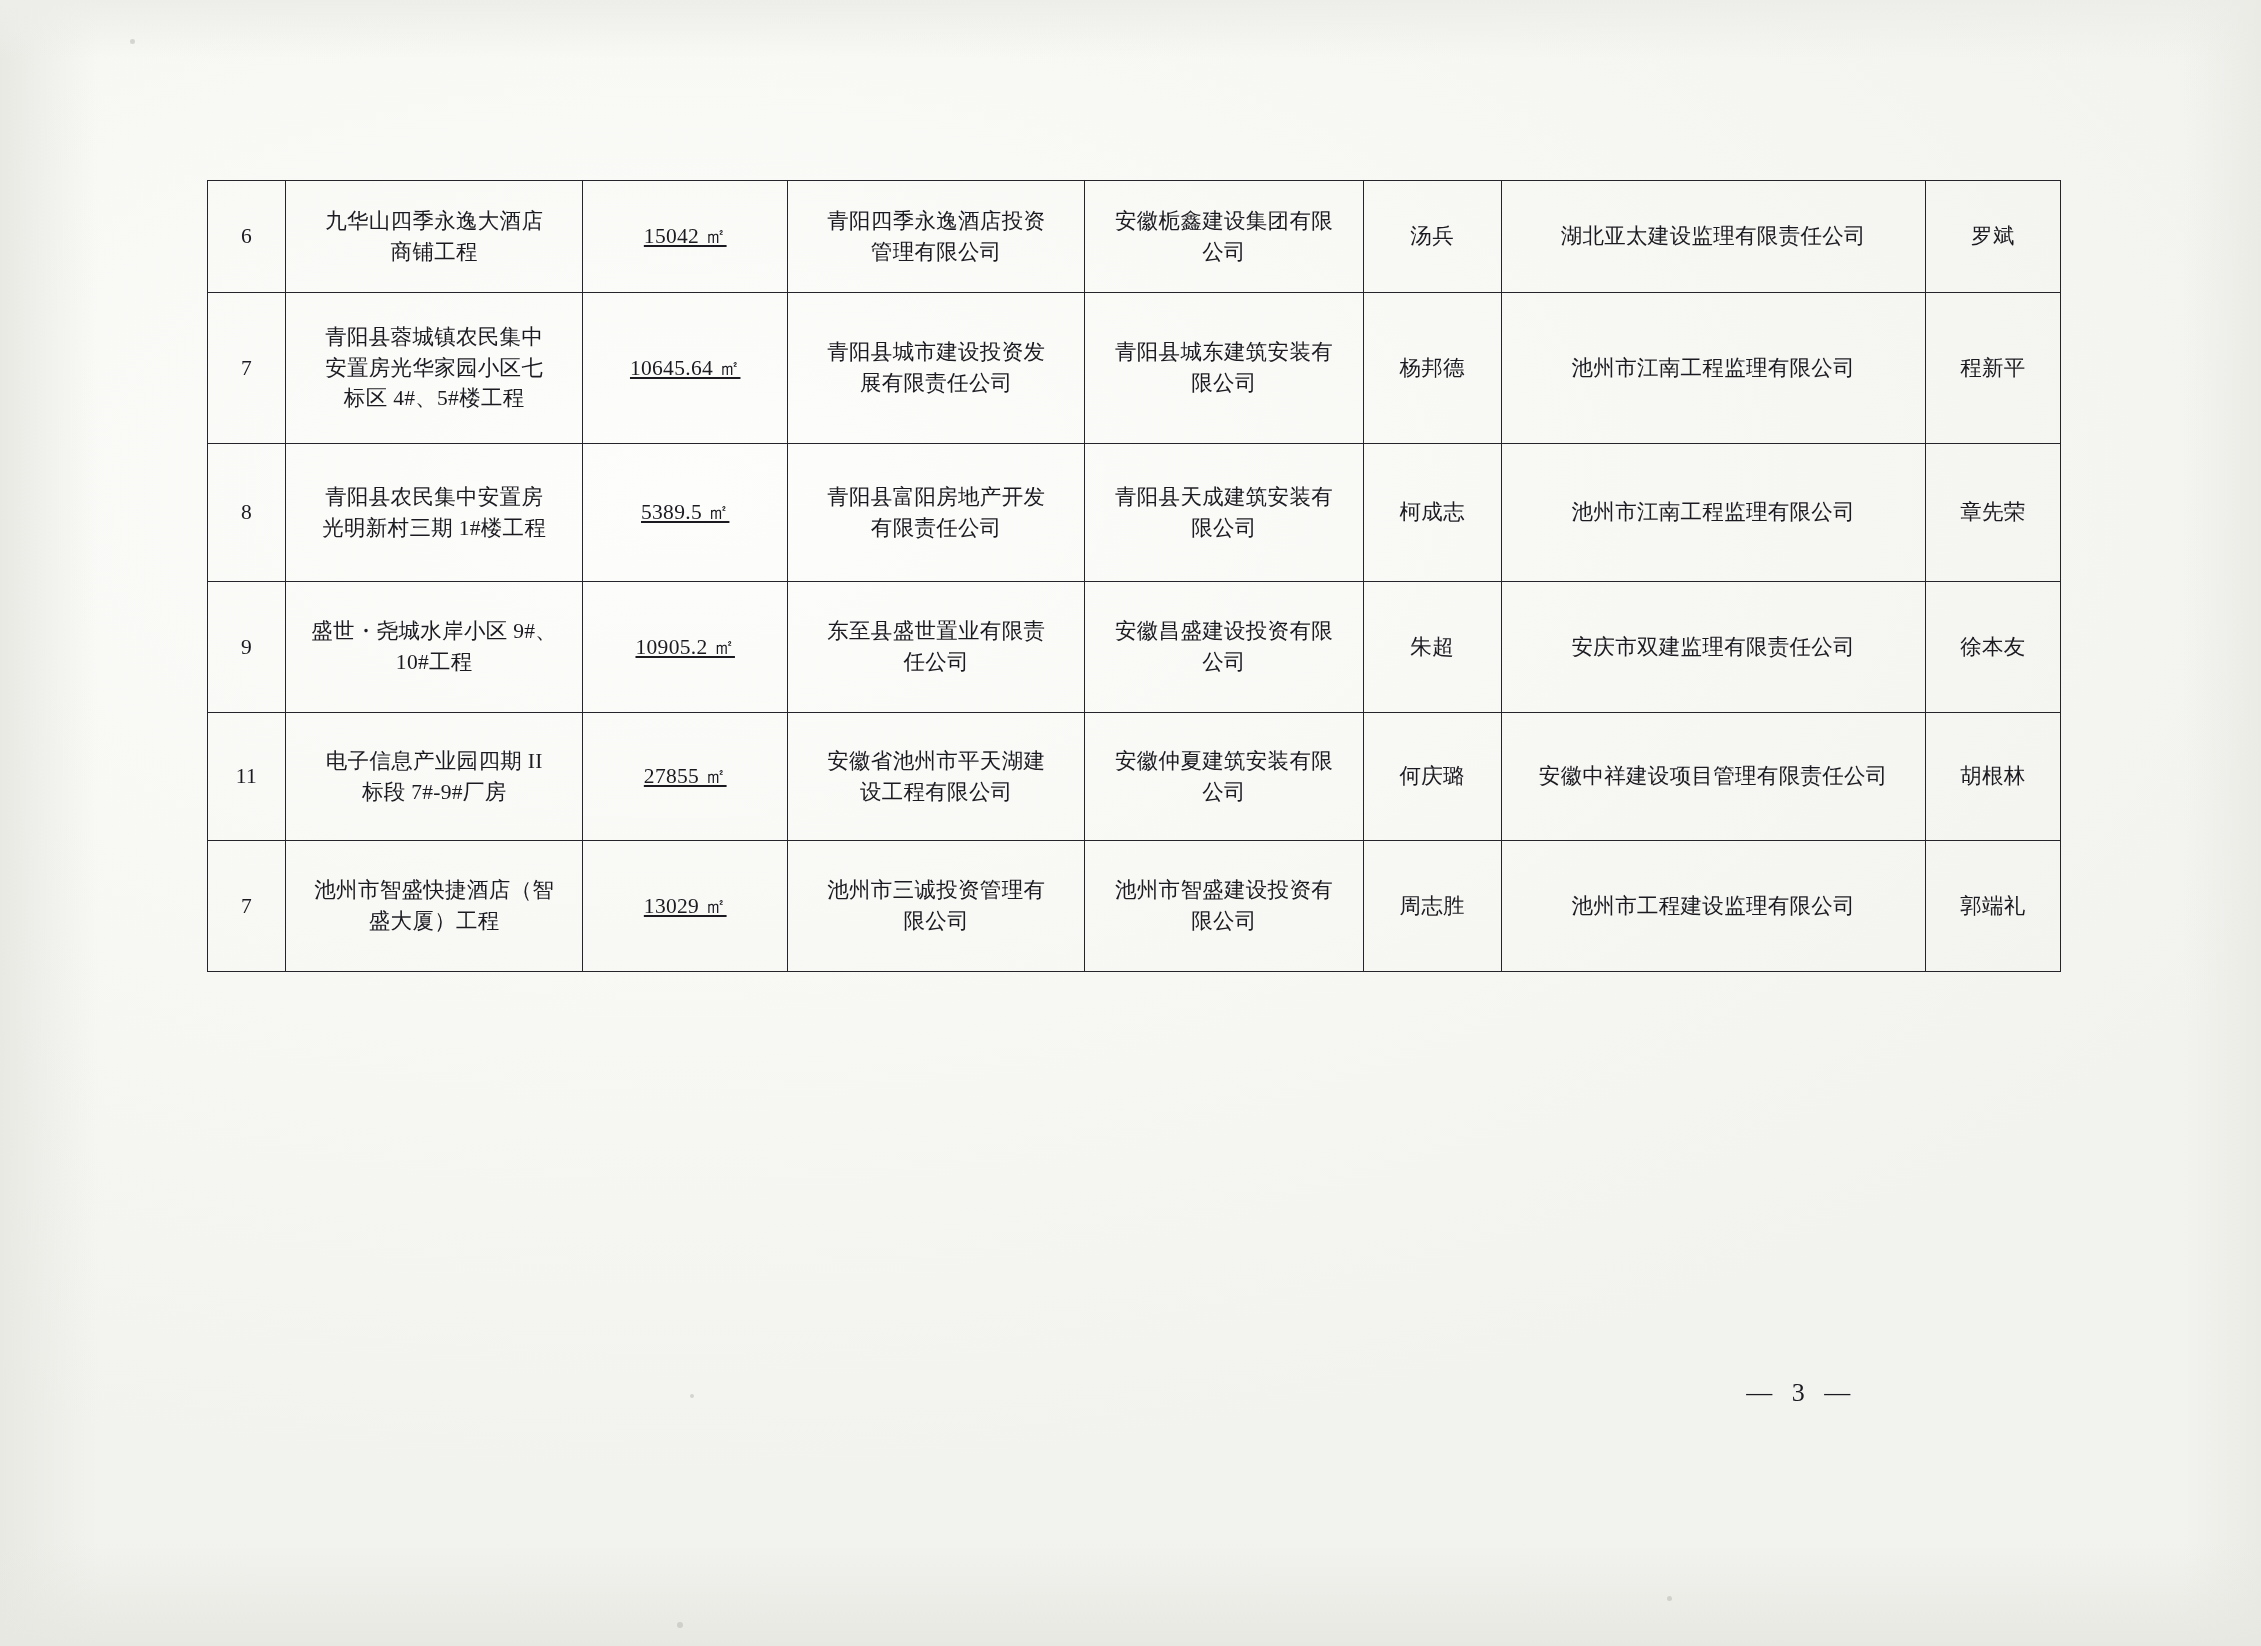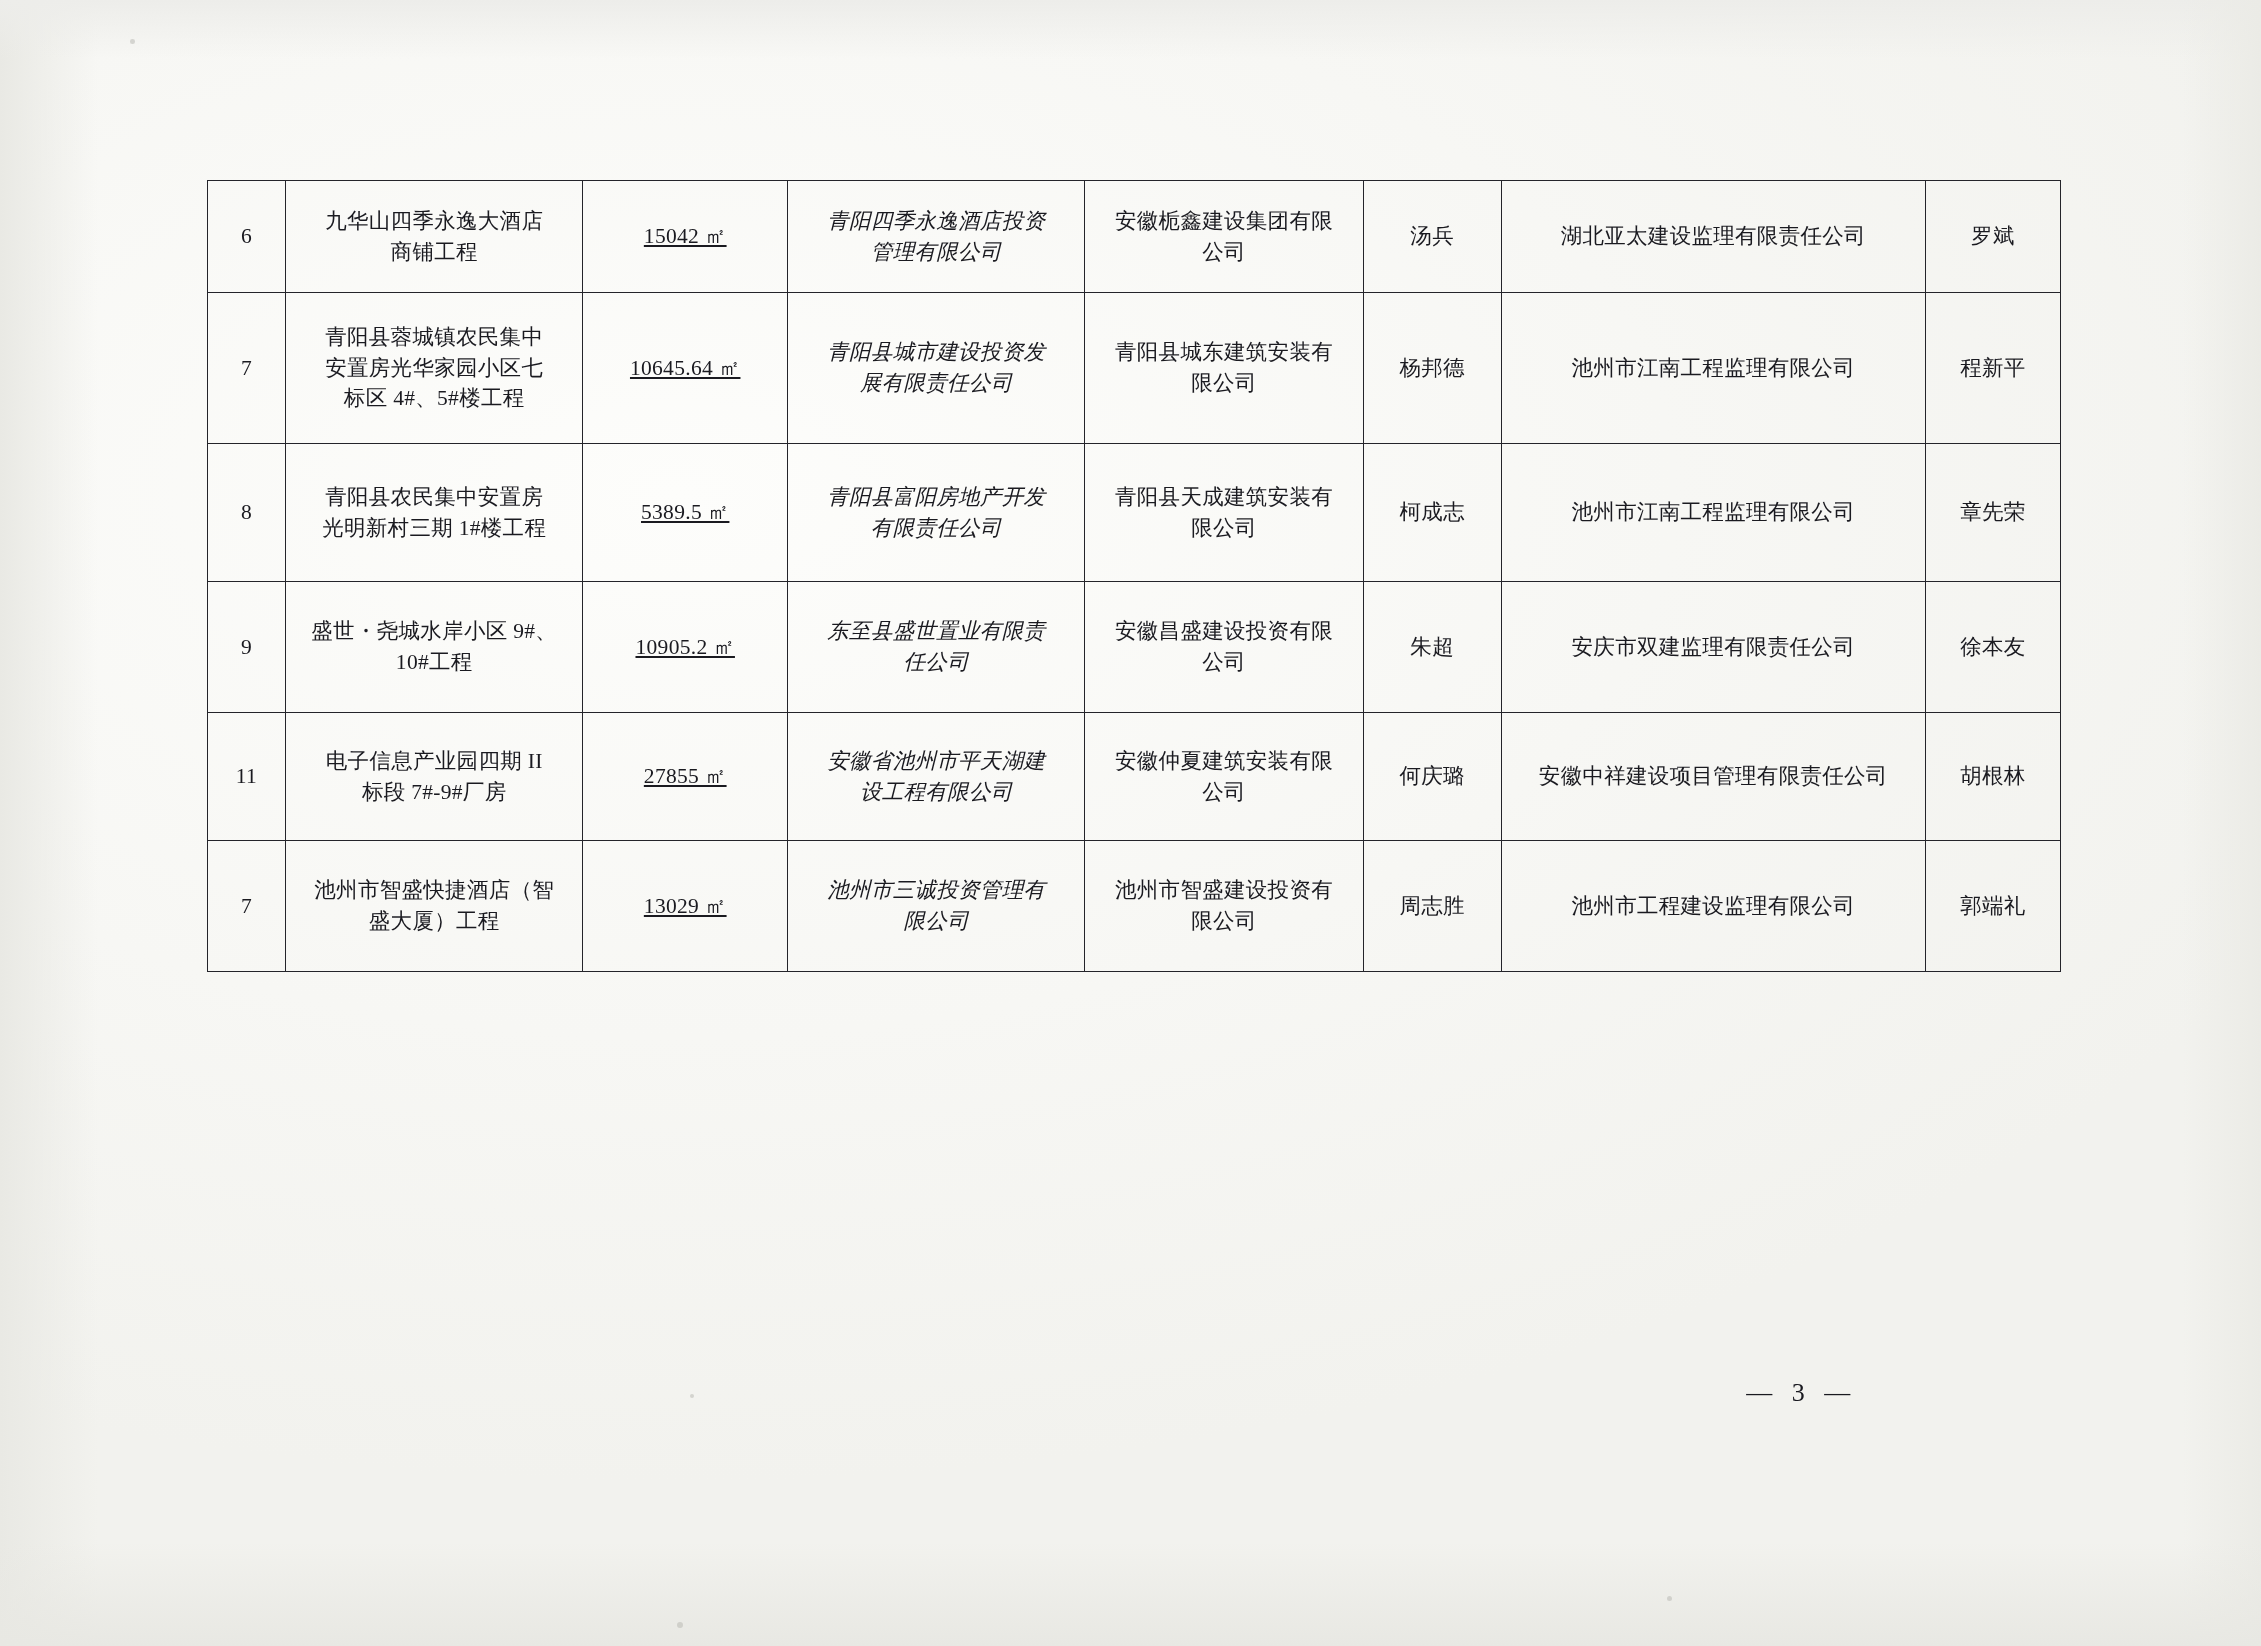--- a/index.html
+++ b/index.html
@@ -64,21 +64,21 @@
     text-align: center;
     vertical-align: middle;
     font-size: 21.5px;
     line-height: 1.42;
     font-family: "Liberation Serif", "DejaVu Serif", serif;
     letter-spacing: 0.3px;
   }
   .col-no      { width: 65px; font-size: 22px; }
   .col-project { width: 280px; }
   .col-area    { width: 189px; text-decoration: underline; }
-  .col-owner   { width: 280px; font-style: italic; }
+  .col-owner   { width: 280px; }
   .col-builder { width: 261px; }
   .col-person1 { width: 124px; }
   .col-super   { width: 404px; }
   .col-person2 { width: 121px; }
 
   .row-6 td  { height: 98px; }
   .row-7 td  { height: 137px; }
   .row-8 td  { height: 124px; }
   .row-9 td  { height: 117px; }
   .row-10 td { height: 114px; }

